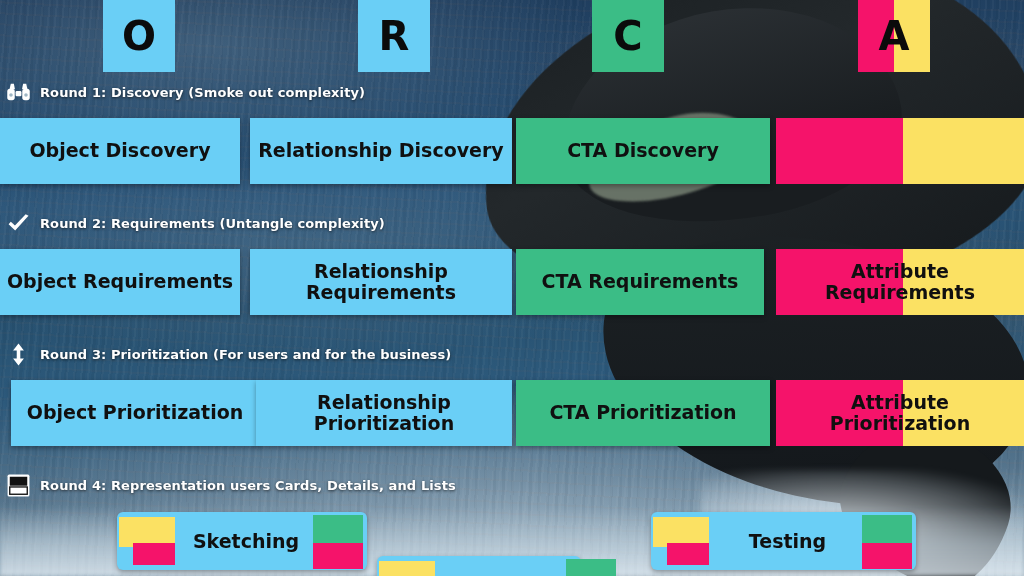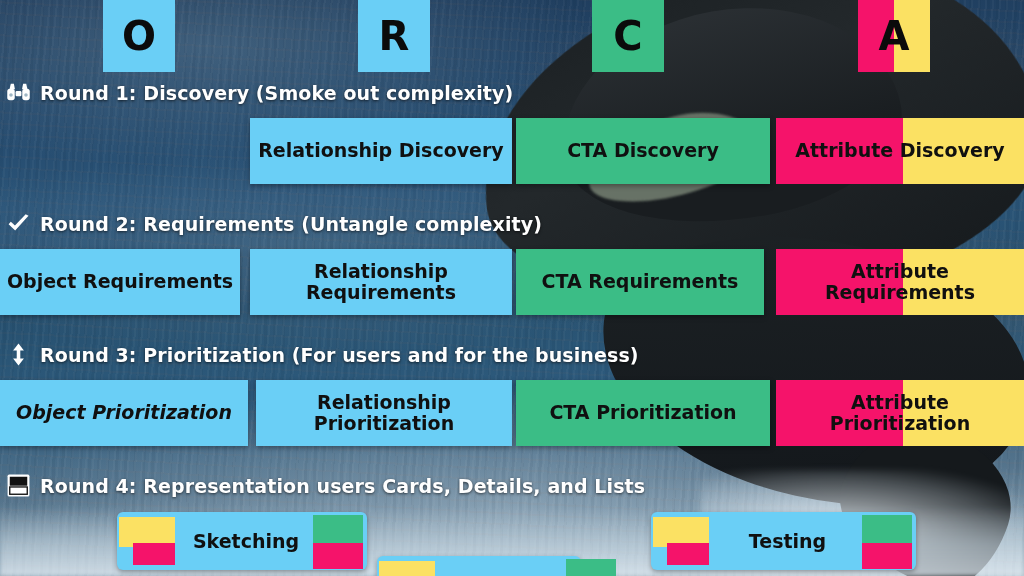--- a/index.html
+++ b/index.html
@@ -86,21 +86,21 @@
   .letter-box .half-l, .letter-box .half-r {
     position:absolute; top:0; height:100%; width:50%;
   }
   .letter-box .half-l { left:0; }
   .letter-box .half-r { right:0; }
   .letter-box .glyph { position:relative; z-index:2; }
 
   .round-head {
     position:absolute; left:6px;
     display:flex; align-items:center; gap:9px;
-    color:#ffffff; font-weight:bold; font-size:19px;
+    color:#ffffff; font-weight:bold; font-size:13px;
     text-shadow:0 1px 3px rgba(0,0,0,.65);
     white-space:nowrap;
   }
   .round-head .label { letter-spacing:.1px; }
 
   .ico { width:25px; height:25px; flex:0 0 25px; display:block; }
 
   .band { position:absolute; left:0; width:1024px; }
   .cell {
     position:absolute; top:0; height:100%;
@@ -188,30 +188,32 @@
           <path d="M3.4 8.8 L4.6 3.6 h3.0 l1.0 5.2 z"></path>
           <path d="M20.6 8.8 L19.4 3.6 h-3.0 l-1.0 5.2 z"></path>
         </g>
         <circle cx="4.8" cy="14.4" r="1.7" fill="#9fb6c4"></circle>
         <circle cx="19.2" cy="14.4" r="1.7" fill="#9fb6c4"></circle>
       </svg>
     </span>
     <span class="label">Round 1: Discovery (Smoke out complexity)</span>
   </div>
   <div class="band" id="band-1" style="top:118px; height:66px;">
+      <div class="cell" style="left: 0px; width: 240px; background: rgb(106, 207, 246);">
+        <span class="txt">Object Discovery</span>
+      </div>
       <div class="cell" style="left: 250px; width: 262px; background: rgb(106, 207, 246);">
         <span class="txt">Relationship Discovery</span>
       </div>
       <div class="cell" style="left: 516px; width: 254px; background: rgb(59, 189, 134);">
         <span class="txt">CTA Discovery</span>
       </div>
       <div class="cell split" style="left: 776px; width: 248px; box-shadow: none;">
         <span class="half-l" style="width: 127px; background: rgb(245, 19, 106);"></span>
         <span class="half-r" style="width: 121px; background: rgb(251, 225, 99);"></span>
-        <span class="txt">Attribute Discovery</span>
       </div>
     </div>
 
   <div class="round-head" style="top:211px;">
     <span class="ico">
       <svg viewBox="0 0 24 24" width="25" height="25" aria-hidden="true">
         <path d="M2.5 12.6 L8.8 18.8 L21.6 4.6 L18.9 3.0 L8.6 14.0 L4.6 10.4 z" fill="#ffffff"></path>
       </svg>
     </span>
     <span class="label">Round 2: Requirements (Untangle complexity)</span>
@@ -235,21 +237,21 @@
 
   <div class="round-head" style="top:342px;">
     <span class="ico">
       <svg viewBox="0 0 24 24" width="25" height="25" aria-hidden="true">
         <path d="M12 1.5 L17.2 8.2 H13.7 V15.8 H17.2 L12 22.5 L6.8 15.8 H10.3 V8.2 H6.8 z" fill="#ffffff"></path>
       </svg>
     </span>
     <span class="label">Round 3: Prioritization (For users and for the business)</span>
   </div>
   <div class="band" id="band-3" style="top:380px; height:66px;">
-      <div class="cell" style="left: 0px; width: 248px; background: rgb(106, 207, 246); font-style: italic;">
+      <div class="cell" style="left: 11px; width: 248px; background: rgb(106, 207, 246);">
         <span class="txt">Object Prioritization</span>
       </div>
       <div class="cell" style="left: 256px; width: 256px; background: rgb(106, 207, 246);">
         <span class="txt">Relationship<br>Prioritization</span>
       </div>
       <div class="cell" style="left: 516px; width: 254px; background: rgb(59, 189, 134);">
         <span class="txt">CTA Prioritization</span>
       </div>
       <div class="cell split" style="left: 776px; width: 248px; box-shadow: none;">
         <span class="half-l" style="width: 127px; background: rgb(245, 19, 106);"></span>

